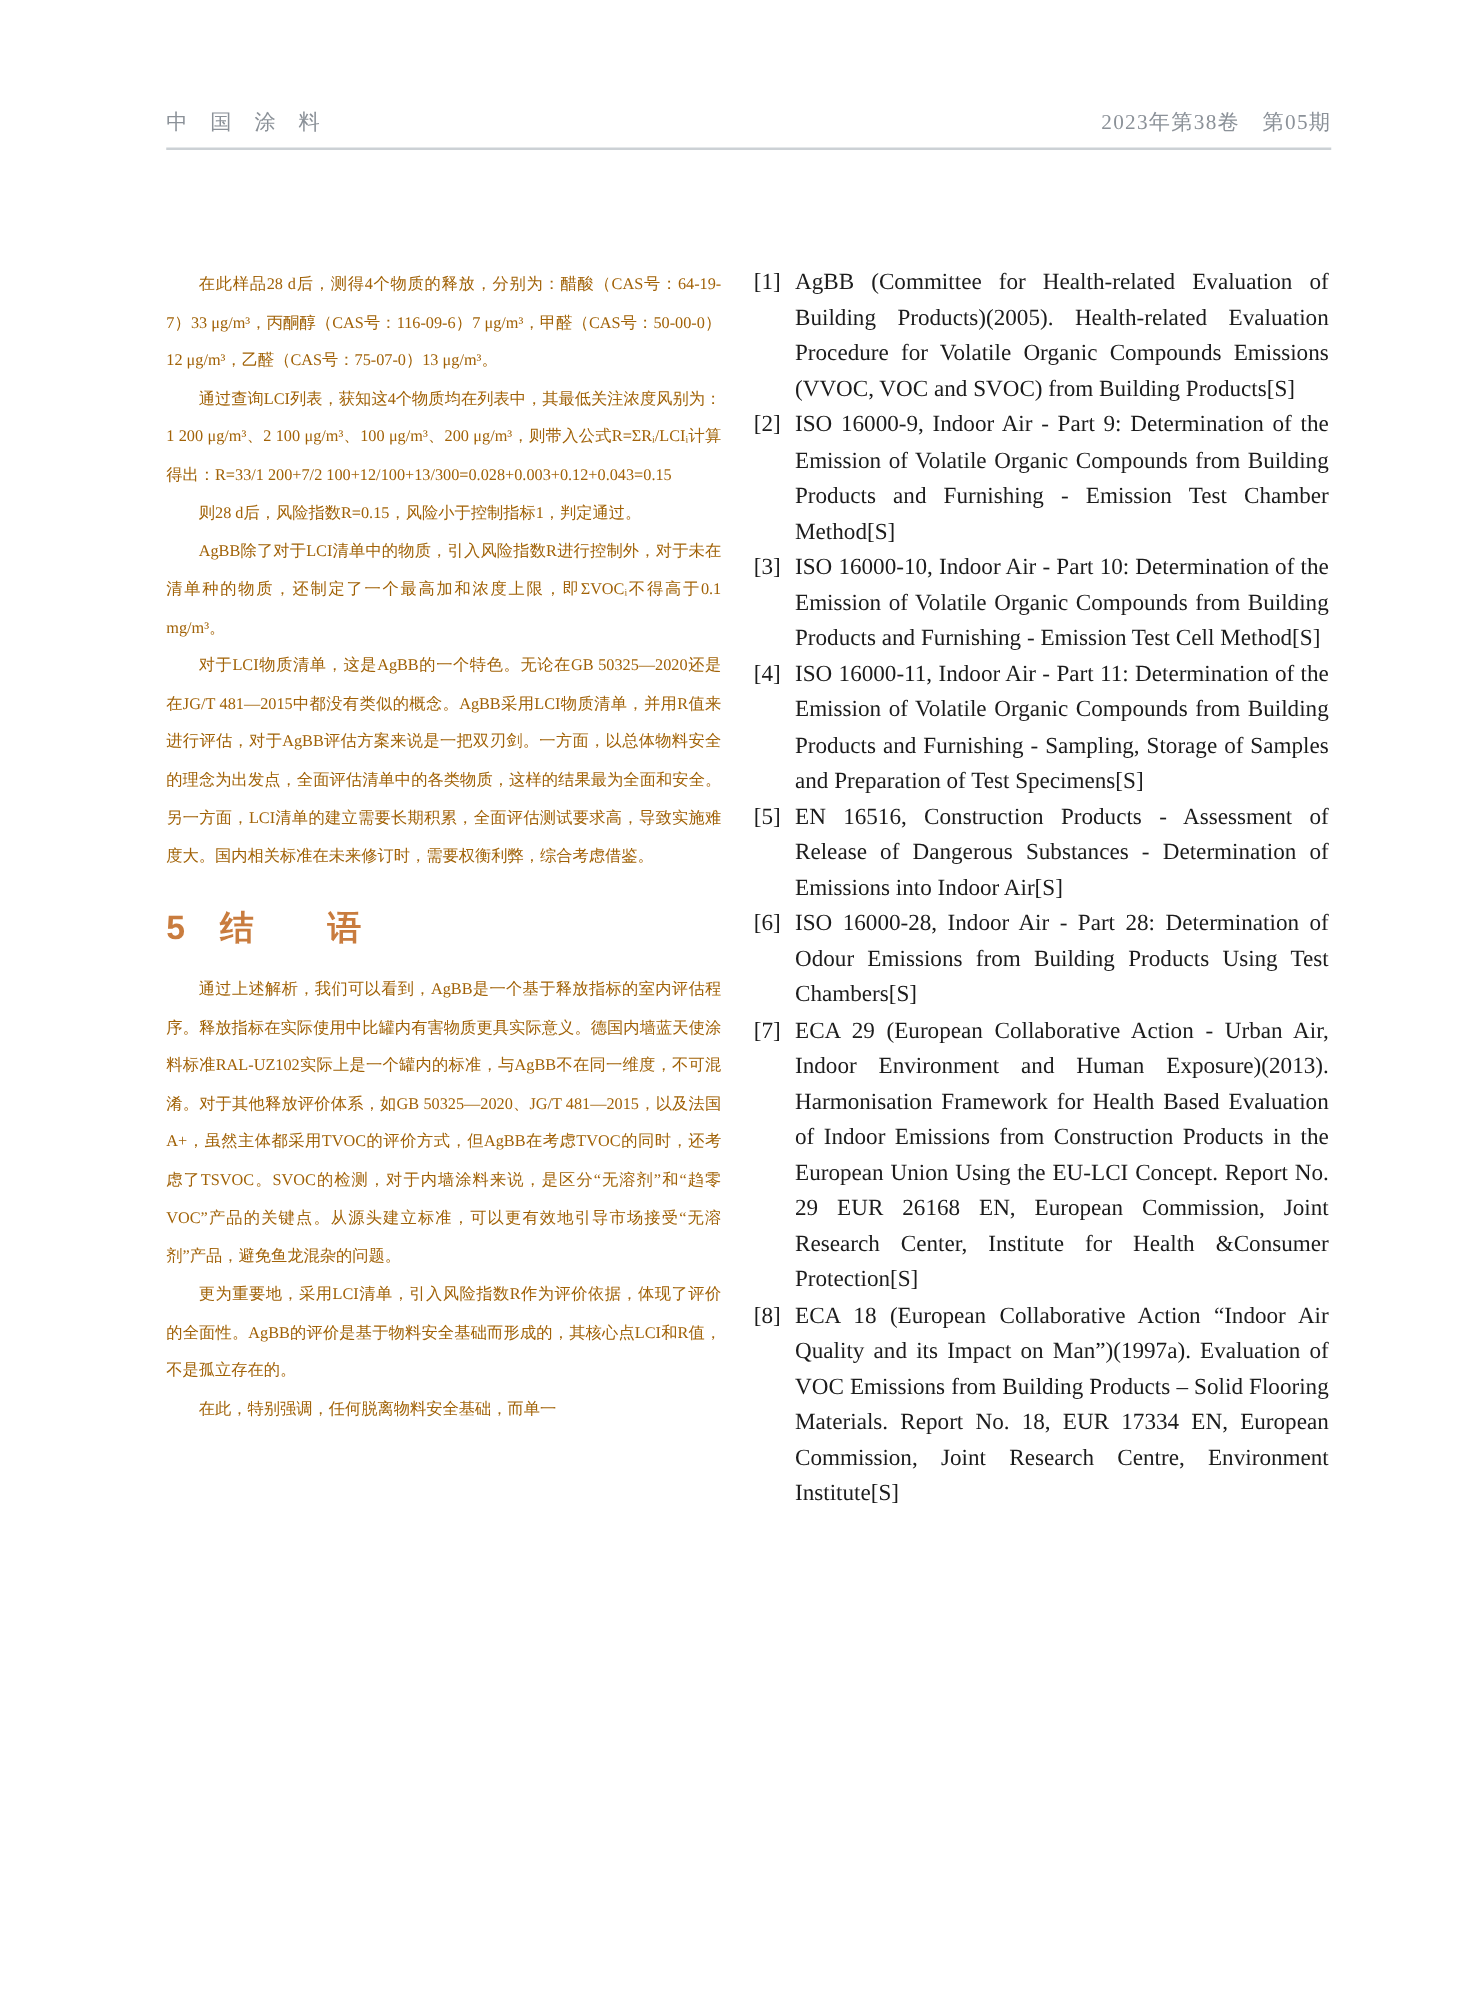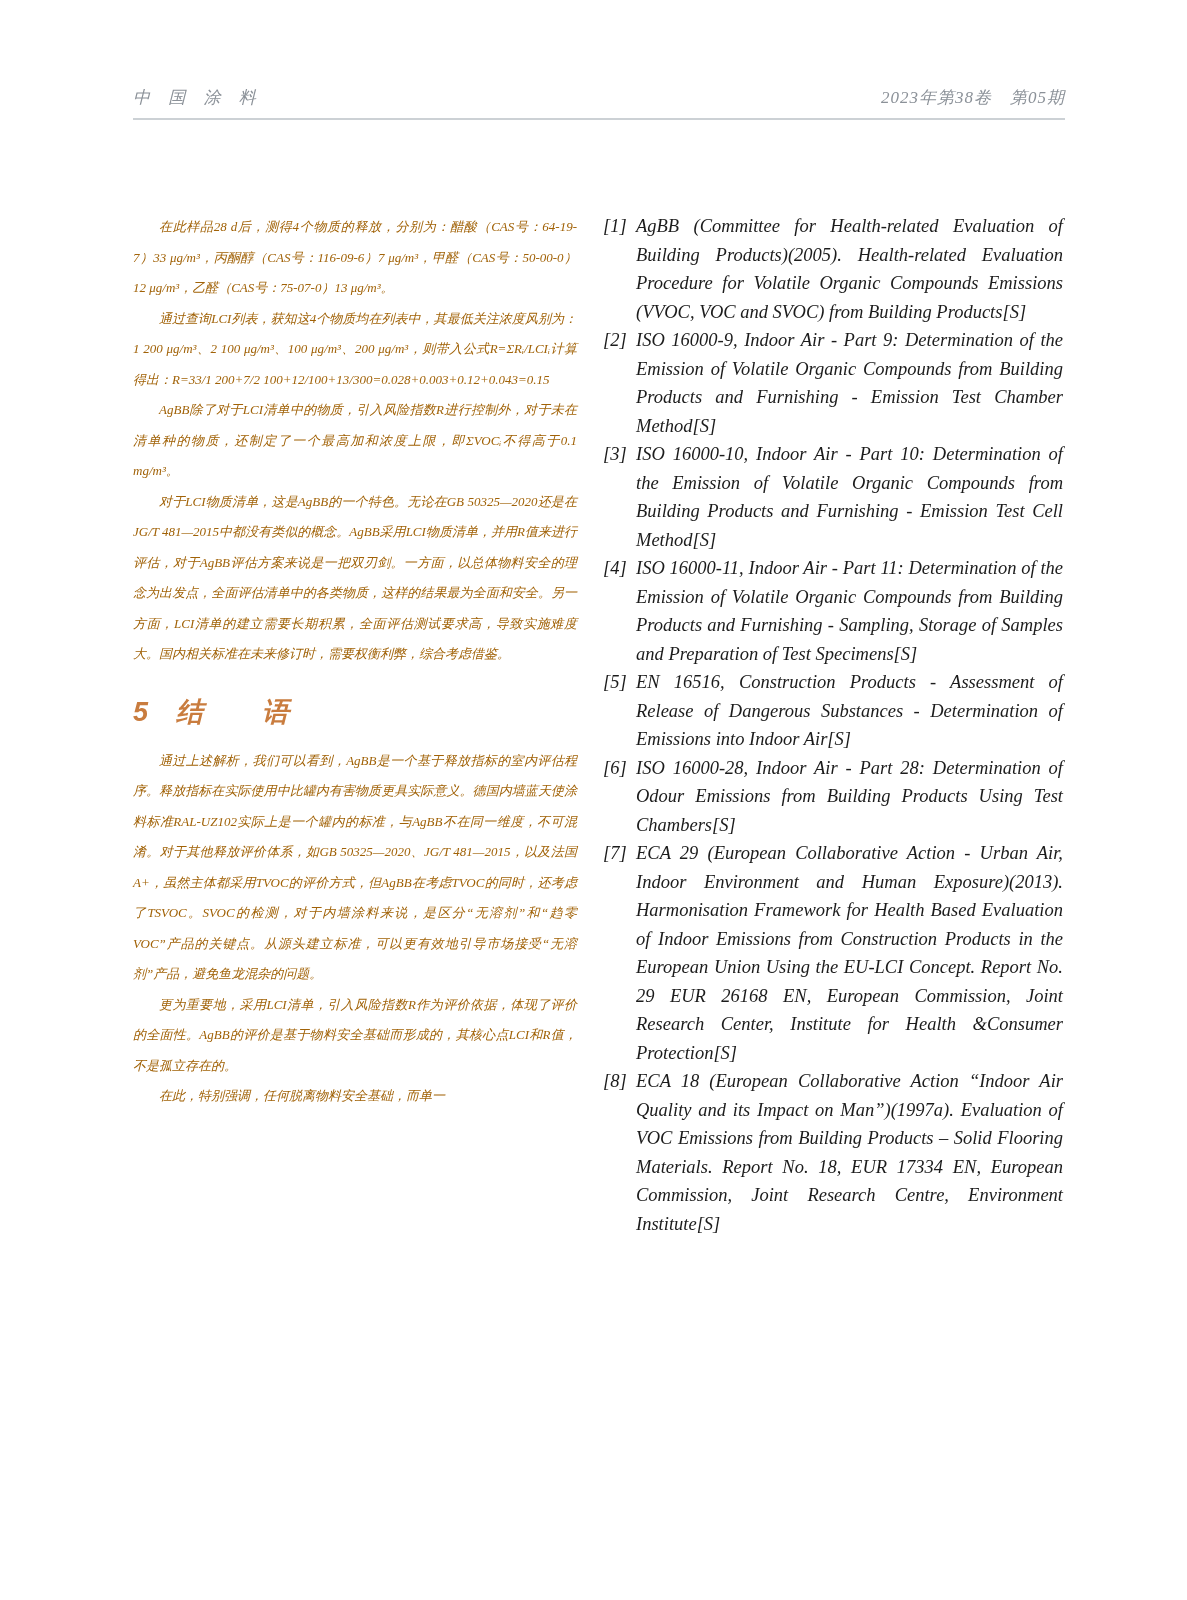--- a/index.html
+++ b/index.html
@@ -5,21 +5,20 @@
   * { margin: 0; padding: 0; box-sizing: border-box; }
   html, body { background: #ffffff; }
   body { font-family: "Liberation Serif", "DejaVu Serif", serif; color: #1c1c1c; }
 
   .page {
     position: relative;
     width: 1187px;
     height: 1284px;
     background: #ffffff;
     overflow: hidden;
-    font-style: italic;
   }
 
   
   .header {
     position: absolute;
     left: 133px;
     right: 122px;
     top: 86px;
     display: flex;
     justify-content: space-between;
@@ -164,20 +163,21 @@
   <div class="header">
     <span class="journal">中 国 涂 料</span>
     <span class="issue">2023年第38卷　第05期</span>
   </div>
 
   <div class="columns">
 
     <div class="col col-left">
       <p class="cn">在此样品28 d后，测得4个物质的释放，分别为：醋酸（CAS号：64-19-7）33 μg/m³，丙酮醇（CAS号：116-09-6）7 μg/m³，甲醛（CAS号：50-00-0）12 μg/m³，乙醛（CAS号：75-07-0）13 μg/m³。</p>
       <p class="cn">通过查询LCI列表，获知这4个物质均在列表中，其最低关注浓度风别为：1 200 μg/m³、2 100 μg/m³、100 μg/m³、200 μg/m³，则带入公式R=ΣRᵢ/LCIᵢ计算得出：R=33/1 200+7/2 100+12/100+13/300=0.028+0.003+0.12+0.043=0.15</p>
+      <p class="cn">则28 d后，风险指数R=0.15，风险小于控制指标1，判定通过。</p>
       <p class="cn">AgBB除了对于LCI清单中的物质，引入风险指数R进行控制外，对于未在清单种的物质，还制定了一个最高加和浓度上限，即ΣVOCᵢ不得高于0.1 mg/m³。</p>
       <p class="cn">对于LCI物质清单，这是AgBB的一个特色。无论在GB 50325—2020还是在JG/T 481—2015中都没有类似的概念。AgBB采用LCI物质清单，并用R值来进行评估，对于AgBB评估方案来说是一把双刃剑。一方面，以总体物料安全的理念为出发点，全面评估清单中的各类物质，这样的结果最为全面和安全。另一方面，LCI清单的建立需要长期积累，全面评估测试要求高，导致实施难度大。国内相关标准在未来修订时，需要权衡利弊，综合考虑借鉴。</p>
 
       <div class="section-heading">
         <span class="sec-num">5</span><span class="sec-title">结　语</span>
       </div>
 
       <p class="cn">通过上述解析，我们可以看到，AgBB是一个基于释放指标的室内评估程序。释放指标在实际使用中比罐内有害物质更具实际意义。德国内墙蓝天使涂料标准RAL-UZ102实际上是一个罐内的标准，与AgBB不在同一维度，不可混淆。对于其他释放评价体系，如GB 50325—2020、JG/T 481—2015，以及法国A+，虽然主体都采用TVOC的评价方式，但AgBB在考虑TVOC的同时，还考虑了TSVOC。SVOC的检测，对于内墙涂料来说，是区分“无溶剂”和“趋零VOC”产品的关键点。从源头建立标准，可以更有效地引导市场接受“无溶剂”产品，避免鱼龙混杂的问题。</p>
       <p class="cn">更为重要地，采用LCI清单，引入风险指数R作为评价依据，体现了评价的全面性。AgBB的评价是基于物料安全基础而形成的，其核心点LCI和R值，不是孤立存在的。</p>
       <p class="cn">在此，特别强调，任何脱离物料安全基础，而单一</p>

